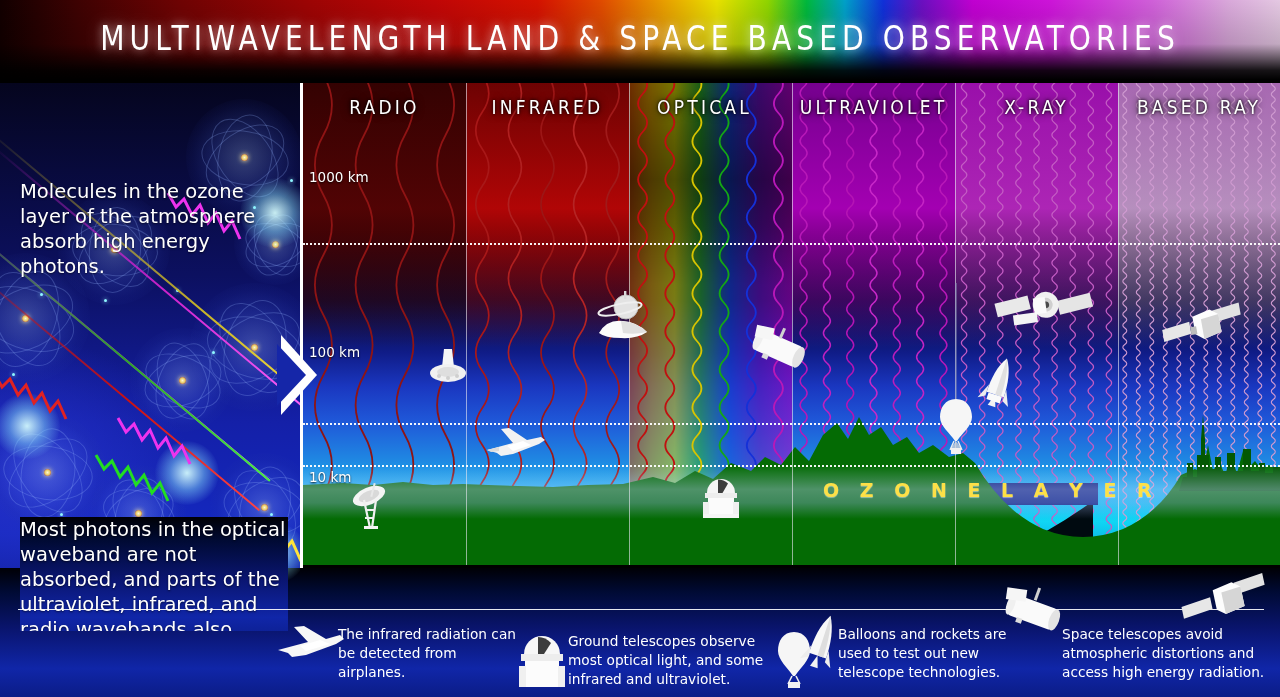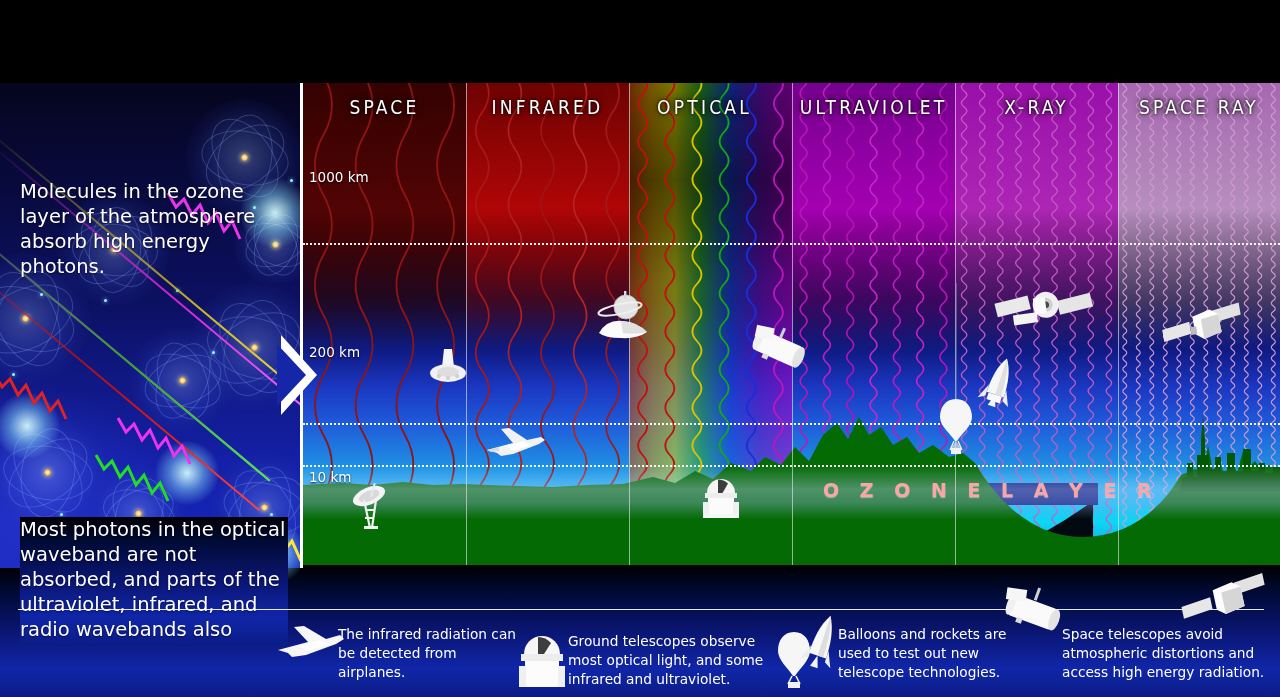--- a/index.html
+++ b/index.html
@@ -17,21 +17,21 @@
         #00b83c 63%, #00a0c8 66%, #1030d8 69%, #6a0fc0 72%,
         #c000d0 76%, #cc14d8 82%, #cf5fd8 90%, #d9a8da 96%, #e4c8e2 100%);
   }
   .header-title{position:absolute;left:0;top:18px;width:1280px;text-align:center;
     color:#fff;font-size:34px;letter-spacing:5.5px;font-weight:400;
     font-family:"DejaVu Sans Condensed","Liberation Sans Narrow","Liberation Sans",sans-serif;
     transform:scaleX(0.92);transform-origin:50% 50%;
     text-shadow:0 0 10px rgba(255,255,255,.55),0 0 22px rgba(255,255,255,.3);}
 
   
-  .leftpanel{position:absolute;left:0;top:83px;width:300px;height:615px;overflow:hidden;
+  .leftpanel{position:absolute;left:0;top:83px;width:300px;height:548px;overflow:hidden;
     background:
       radial-gradient(ellipse 240px 200px at 8% 72%, #2330c8 0%, rgba(20,30,140,0) 70%),
       linear-gradient(to bottom, #05051e 0%, #0c1060 35%, #1420a8 62%, #1428c0 82%, #0d1878 100%);
     border-right:3px solid #fff;}
   .lp-arrow{position:absolute;left:282px;top:375px;width:0;height:0;z-index:14;}
   .lp-arrow:before{content:"";position:absolute;left:-1px;top:-40px;
     border-top:40px solid transparent;border-bottom:40px solid transparent;border-left:36px solid #fff;}
   .lp-arrow:after{content:"";position:absolute;left:-5px;top:-31px;
     border-top:31px solid transparent;border-bottom:31px solid transparent;
     border-left:29px solid #1526a8;}
@@ -65,21 +65,21 @@
   .bandlbl{position:absolute;top:0;height:48px;line-height:48px;text-align:center;color:#fff;
     font-size:19px;letter-spacing:3.2px;
     font-family:"DejaVu Sans Condensed","Liberation Sans Narrow","Liberation Sans",sans-serif;
     text-shadow:0 0 8px rgba(0,0,0,.95),0 0 3px rgba(0,0,0,1);}
 
   .altline{position:absolute;left:0;width:977px;height:0;border-top:2px dotted #ffffff;z-index:10;opacity:.95;}
   .altlbl{position:absolute;color:#fff;font-size:13.5px;z-index:11;
     font-family:"DejaVu Sans",sans-serif;text-shadow:0 1px 2px rgba(0,0,0,.85);}
   .ozone{position:absolute;left:0;width:977px;height:54px;z-index:8;
     background:linear-gradient(to bottom, rgba(255,255,255,0) 0%, rgba(190,205,255,.40) 45%, rgba(170,190,255,.34) 70%, rgba(255,255,255,0) 100%);}
-  .ozone-lbl{position:absolute;color:#fca5a5;font-size:19px;letter-spacing:7px;font-weight:bold;z-index:12;
+  .ozone-lbl{position:absolute;color:#fde047;font-size:19px;letter-spacing:7px;font-weight:bold;z-index:12;
     font-family:"DejaVu Sans",sans-serif;text-shadow:0 1px 1px rgba(255,255,255,.45);}
 
   .terrain{position:absolute;left:0;bottom:0;width:977px;height:160px;z-index:7;}
 
   
   .craft{position:absolute;z-index:12;}
 
   
   .bottom{position:absolute;left:0;top:568px;width:1280px;height:129px;overflow:hidden;
     background:linear-gradient(to bottom,#000005 0%,#000a33 18%,#0a1570 48%,#1026a8 78%,#0b1c86 100%);}
@@ -92,20 +92,24 @@
   .leg-txt{position:absolute;color:#fff;font-size:13.7px;line-height:19px;
     font-family:"DejaVu Sans",sans-serif;}
   .leg-ico{position:absolute;}
   svg{display:block;overflow:visible;}
 </style>
 </head>
 <body>
 
 <div id="root">
 
+  <div class="header">
+    <div class="header-grad"></div>
+    <div class="header-title">MULTIWAVELENGTH LAND &amp; SPACE BASED OBSERVATORIES</div>
+  </div>
 
   <div class="leftpanel">
 
     <div class="ray" style="left:-10px;top:60px;width:420px;background:linear-gradient(to right,rgba(200,40,200,0),#cc22cc 55%,#ff66ff 100%);transform:rotate(40deg);"></div>
     <div class="ray" style="left:-60px;top:120px;width:430px;background:linear-gradient(to right,rgba(200,40,200,0),#bb22bb 55%,#ff66ff 100%);transform:rotate(40deg);"></div>
     <div class="ray" style="left:-70px;top:150px;width:430px;background:linear-gradient(to right,rgba(180,20,20,0),#cc1111 60%,#ff4444 100%);transform:rotate(40deg);"></div>
     <div class="ray" style="left:-90px;top:95px;width:470px;background:linear-gradient(to right,rgba(20,160,20,0),#2aa82a 60%,#44ee44 100%);transform:rotate(40deg);"></div>
     <div class="ray" style="left:-20px;top:40px;width:470px;background:linear-gradient(to right,rgba(200,190,40,0),#c8b428 62%,#ffe844 100%);transform:rotate(40deg);"></div>
 
     <svg class="zig" style="left:168px;top:110px;" width="80" height="60">
@@ -296,21 +300,21 @@
         <div class="colsep" style="left: 815px;"></div>
       </div>
 
     <div class="ozone" style="top:382px;"></div>
     <div class="ozone-lbl" style="left:520px;top:396px;">O Z O N E   L A Y E R</div>
 
     <div class="altline" style="top:160px;"></div>
     <div class="altline" style="top:340px;"></div>
     <div class="altline" style="top:382px;"></div>
     <div class="altlbl" style="left:6px;top:86px;">1000 km</div>
-    <div class="altlbl" style="left:6px;top:261px;">200 km</div>
+    <div class="altlbl" style="left:6px;top:261px;">100 km</div>
     <div class="altlbl" style="left:6px;top:386px;">10 km</div>
 
     <svg class="terrain" viewBox="0 0 977 160" preserveAspectRatio="none" width="977" height="160">
       <path fill="#000a10" d="M500,88 Q560,130 600,146 Q650,160 700,146 Q740,132 790,96 L790,160 L500,160 Z"></path>
       <rect x="500" y="78" width="295" height="22" fill="#071a7a"></rect>
       <path fill="#046b04" d="
         M0,80 L40,78 L70,80 L100,77 L130,80 L160,79 L185,80 L215,81 L250,82 L285,80 L320,79
         L350,72 L372,78 L392,66 L410,74 L428,58 L448,66 L462,52 L478,60 L492,42 L506,56
         L520,30 L534,18 L545,34 L556,12 L566,30 L578,22 L590,40 L604,32 L616,48 L630,40
         L646,52 L660,48 L672,58
@@ -413,26 +417,26 @@
       <path fill="#f6f6f6" d="M16,4 L24,4 L26,22 L14,22 Z"></path>
       <ellipse cx="20" cy="28" rx="18" ry="9" fill="#f1f1f1"></ellipse>
       <ellipse cx="20" cy="27" rx="11" ry="5" fill="#dedede"></ellipse>
       <circle cx="11" cy="31" r="2" fill="#cfcfcf"></circle>
       <circle cx="20" cy="33" r="2" fill="#cfcfcf"></circle>
       <circle cx="29" cy="31" r="2" fill="#cfcfcf"></circle>
     </svg>
 
     <div class="bandhdr">
       <div id="bandlabels">
-          <div class="bandlbl" style="left: 0px; width: 163px;">SPACE</div>
+          <div class="bandlbl" style="left: 0px; width: 163px;">RADIO</div>
           <div class="bandlbl" style="left: 163px; width: 163px;">INFRARED</div>
           <div class="bandlbl" style="left: 326px; width: 151px;">OPTICAL</div>
           <div class="bandlbl" style="left: 489px; width: 163px;">ULTRAVIOLET</div>
           <div class="bandlbl" style="left: 652px; width: 163px;">X-RAY</div>
-          <div class="bandlbl" style="left: 815px; width: 162px;">SPACE RAY</div>
+          <div class="bandlbl" style="left: 815px; width: 162px;">BASED RAY</div>
         </div>
     </div>
   </div>
 
   <div class="bottom"></div>
   <div class="bottom-rule"></div>
 
   <svg class="craft" style="left:995px;top:586px;z-index:21;" width="80" height="56" viewBox="0 0 80 56">
     <g transform="rotate(20 40 28)">
       <rect x="14" y="16" width="46" height="22" rx="3" fill="#fafafa"></rect>

